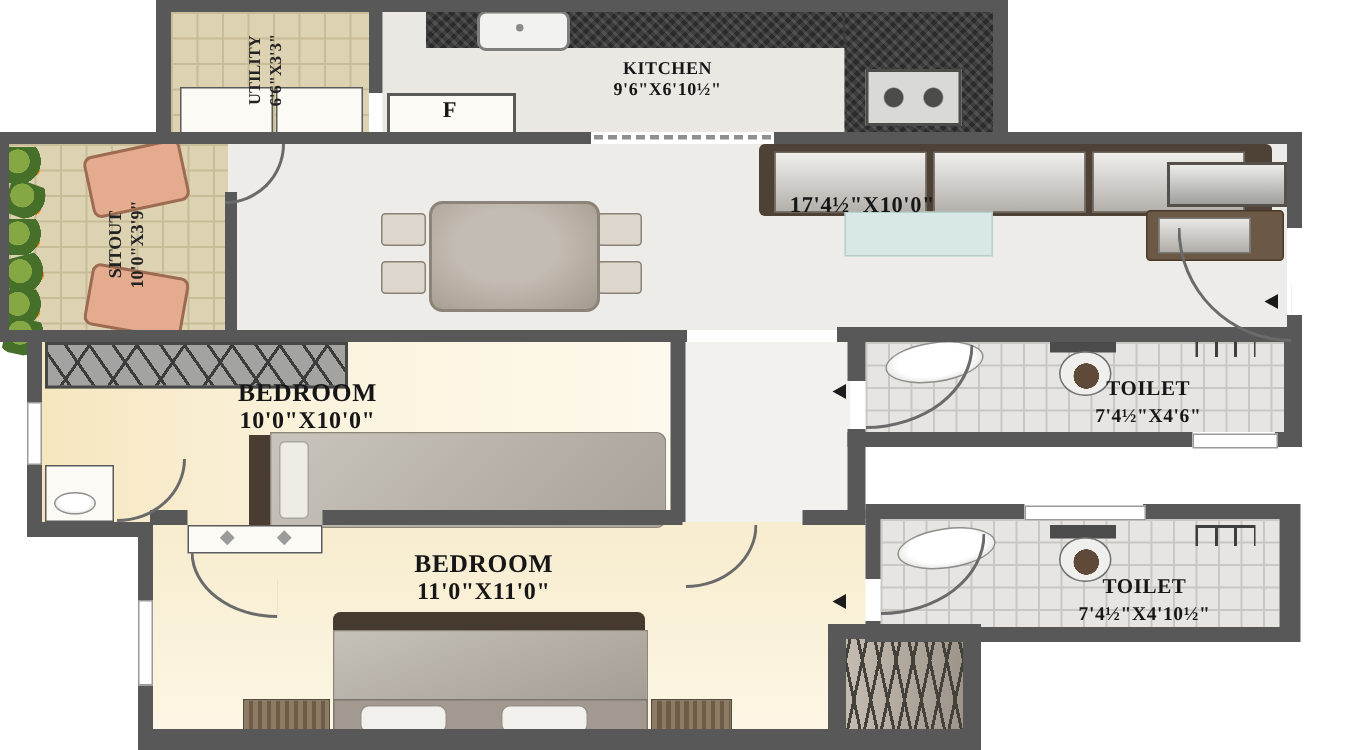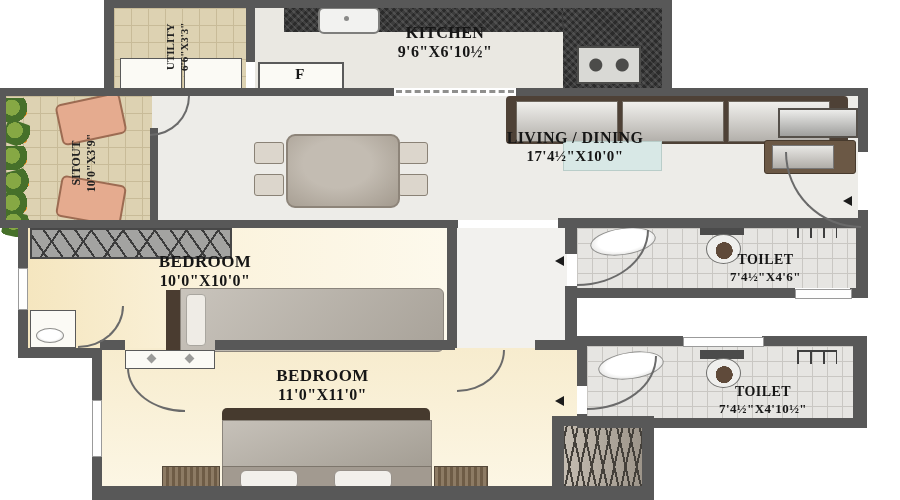--- a/index.html
+++ b/index.html
@@ -179,27 +179,26 @@
   <div class="arrL" style="left:550px;top:256px;"></div>
   <div class="arcBR" style="left:587px;top:356px;width:68px;height:52px;"></div>
   <div class="arrL" style="left:550px;top:396px;"></div>
   <div class="arcBR" style="left:78px;top:306px;width:44px;height:40px;"></div>
   <div class="whitebox" style="left:125px;top:350px;width:88px;height:17px;border-width:1px;"></div>
   <div class="abs" style="left:148px;top:355px;width:7px;height:7px;background:#9b9b99;transform:rotate(45deg);"></div>
   <div class="abs" style="left:186px;top:355px;width:7px;height:7px;background:#9b9b99;transform:rotate(45deg);"></div>
   <div class="arcBL" style="left:127px;top:368px;width:56px;height:42px;"></div>
   <div class="arcBR" style="left:457px;top:350px;width:46px;height:40px;"></div>
 
-  <div class="rlbl" style="left:330px;top:24px;width:230px;font-size:16px;">
+  <div class="rlbl" style="left:330px;top:38px;width:230px;font-size:12px;">
     <div>KITCHEN</div>
     <div>9'6"X6'10½"</div>
   </div>
 
   <div class="rlbl" style="left:445px;top:129px;width:260px;font-size:16px;">
-    <div>LIVING / DINING</div>
     <div style="font-size:15px;">17'4½"X10'0"</div>
   </div>
 
 
   <div class="vwrap" style="left:136px;top:6px;width:84px;height:82px;">
     <div class="vlbl" style="font-size:11px;">
       <div>UTILITY</div>
       <div>6'6"X3'3"</div>
     </div>
   </div>

